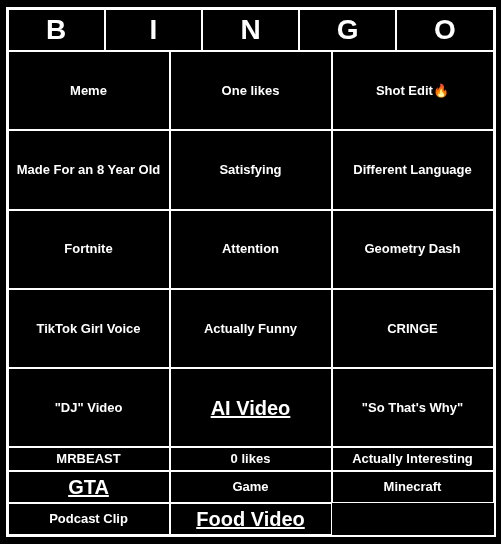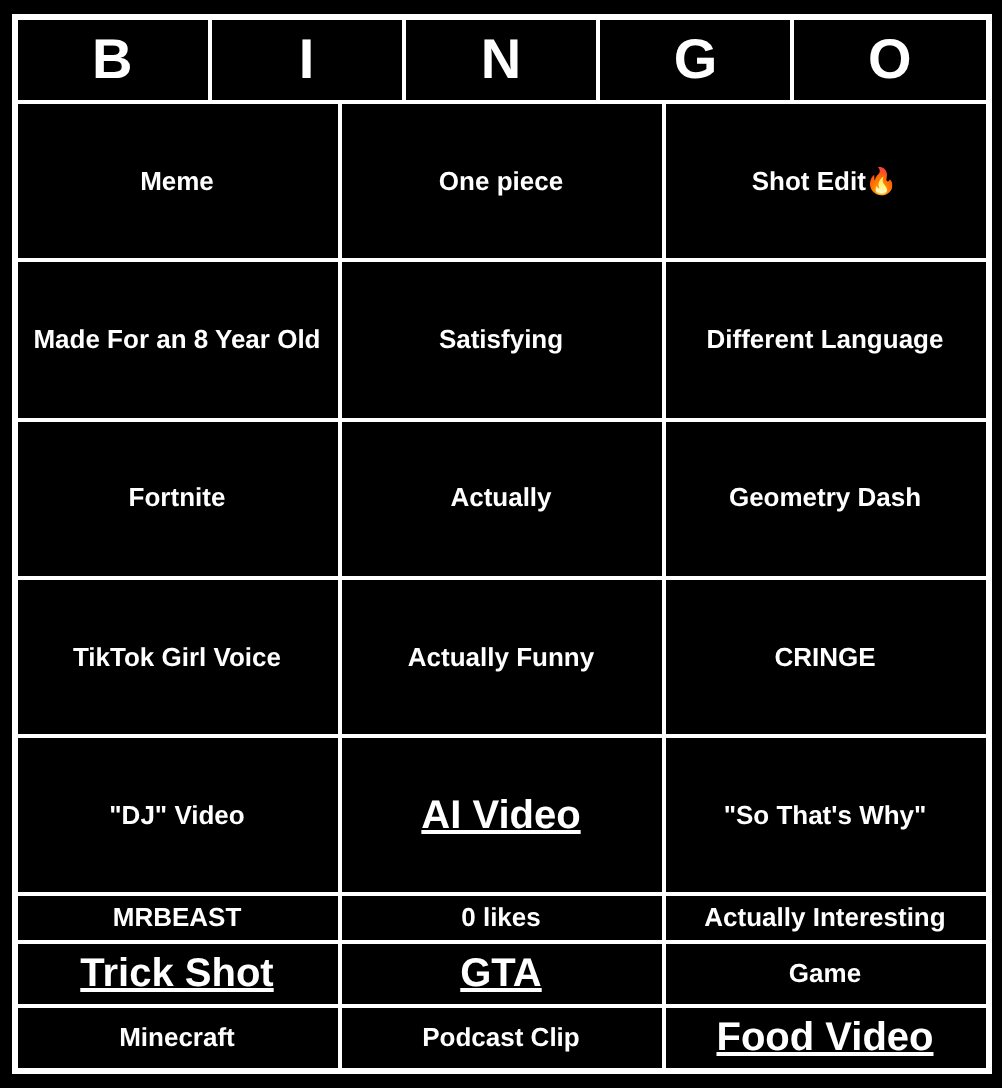--- a/index.html
+++ b/index.html
@@ -65,37 +65,36 @@
 <div class="bingo-card">
   <div class="bingo-header">
   <div class="bingo-header-cell">B</div>
       <div class="bingo-header-cell">I</div>
       <div class="bingo-header-cell">N</div>
       <div class="bingo-header-cell">G</div>
       <div class="bingo-header-cell">O</div>
     </div>
   <div class="bingo-grid">
   <div class="bingo-cell">Meme</div>
-      <div class="bingo-cell">One piece</div>
+      <div class="bingo-cell">One likes</div>
       <div class="bingo-cell">Shot Edit🔥</div>
       <div class="bingo-cell">Made For an 8 Year Old</div>
       <div class="bingo-cell">Satisfying</div>
       <div class="bingo-cell">Different Language</div>
       <div class="bingo-cell">Fortnite</div>
-      <div class="bingo-cell">Actually</div>
+      <div class="bingo-cell">Attention</div>
       <div class="bingo-cell">Geometry Dash</div>
       <div class="bingo-cell">TikTok Girl Voice</div>
       <div class="bingo-cell">Actually Funny</div>
       <div class="bingo-cell">CRINGE</div>
       <div class="bingo-cell">"DJ" Video</div>
       <div class="bingo-cell large-text">AI Video</div>
       <div class="bingo-cell">"So That's Why"</div>
       <div class="bingo-cell">MRBEAST</div>
       <div class="bingo-cell">0 likes</div>
       <div class="bingo-cell">Actually Interesting</div>
-      <div class="bingo-cell large-text">Trick Shot</div>
       <div class="bingo-cell large-text">GTA</div>
       <div class="bingo-cell">Game</div>
       <div class="bingo-cell">Minecraft</div>
       <div class="bingo-cell">Podcast Clip</div>
       <div class="bingo-cell large-text">Food Video</div>
     </div>
 </div>
 
 </body></html>

